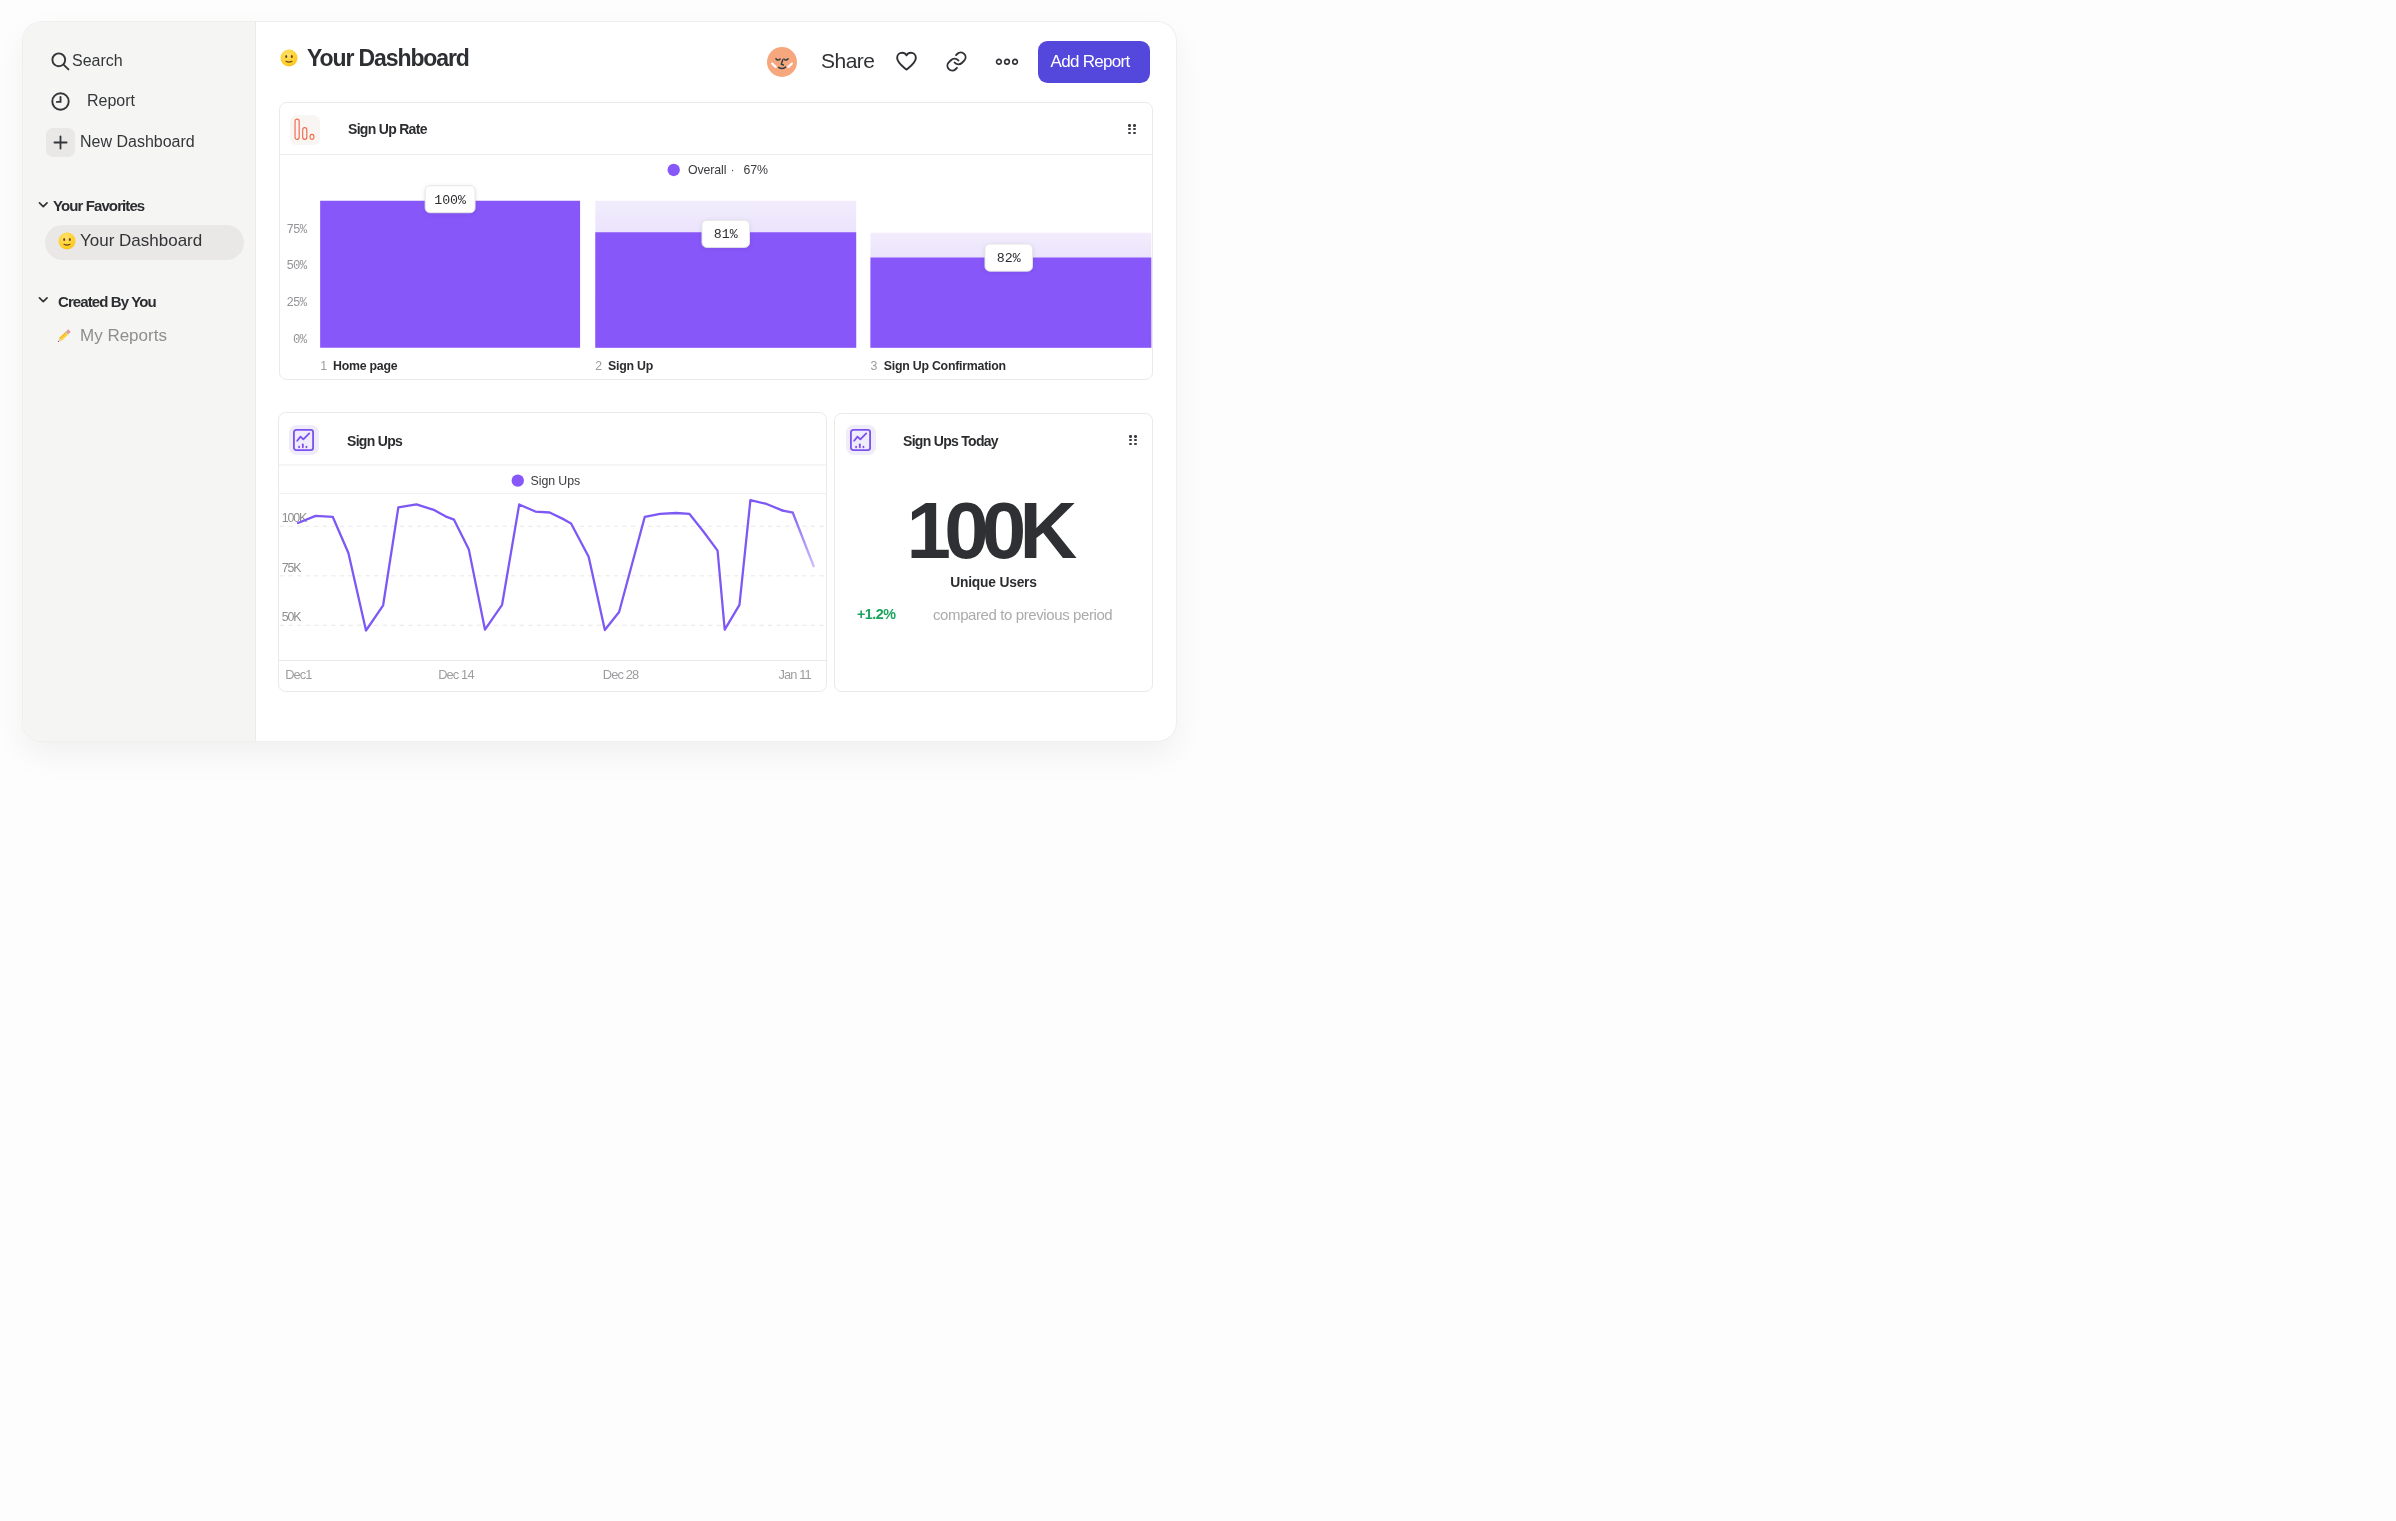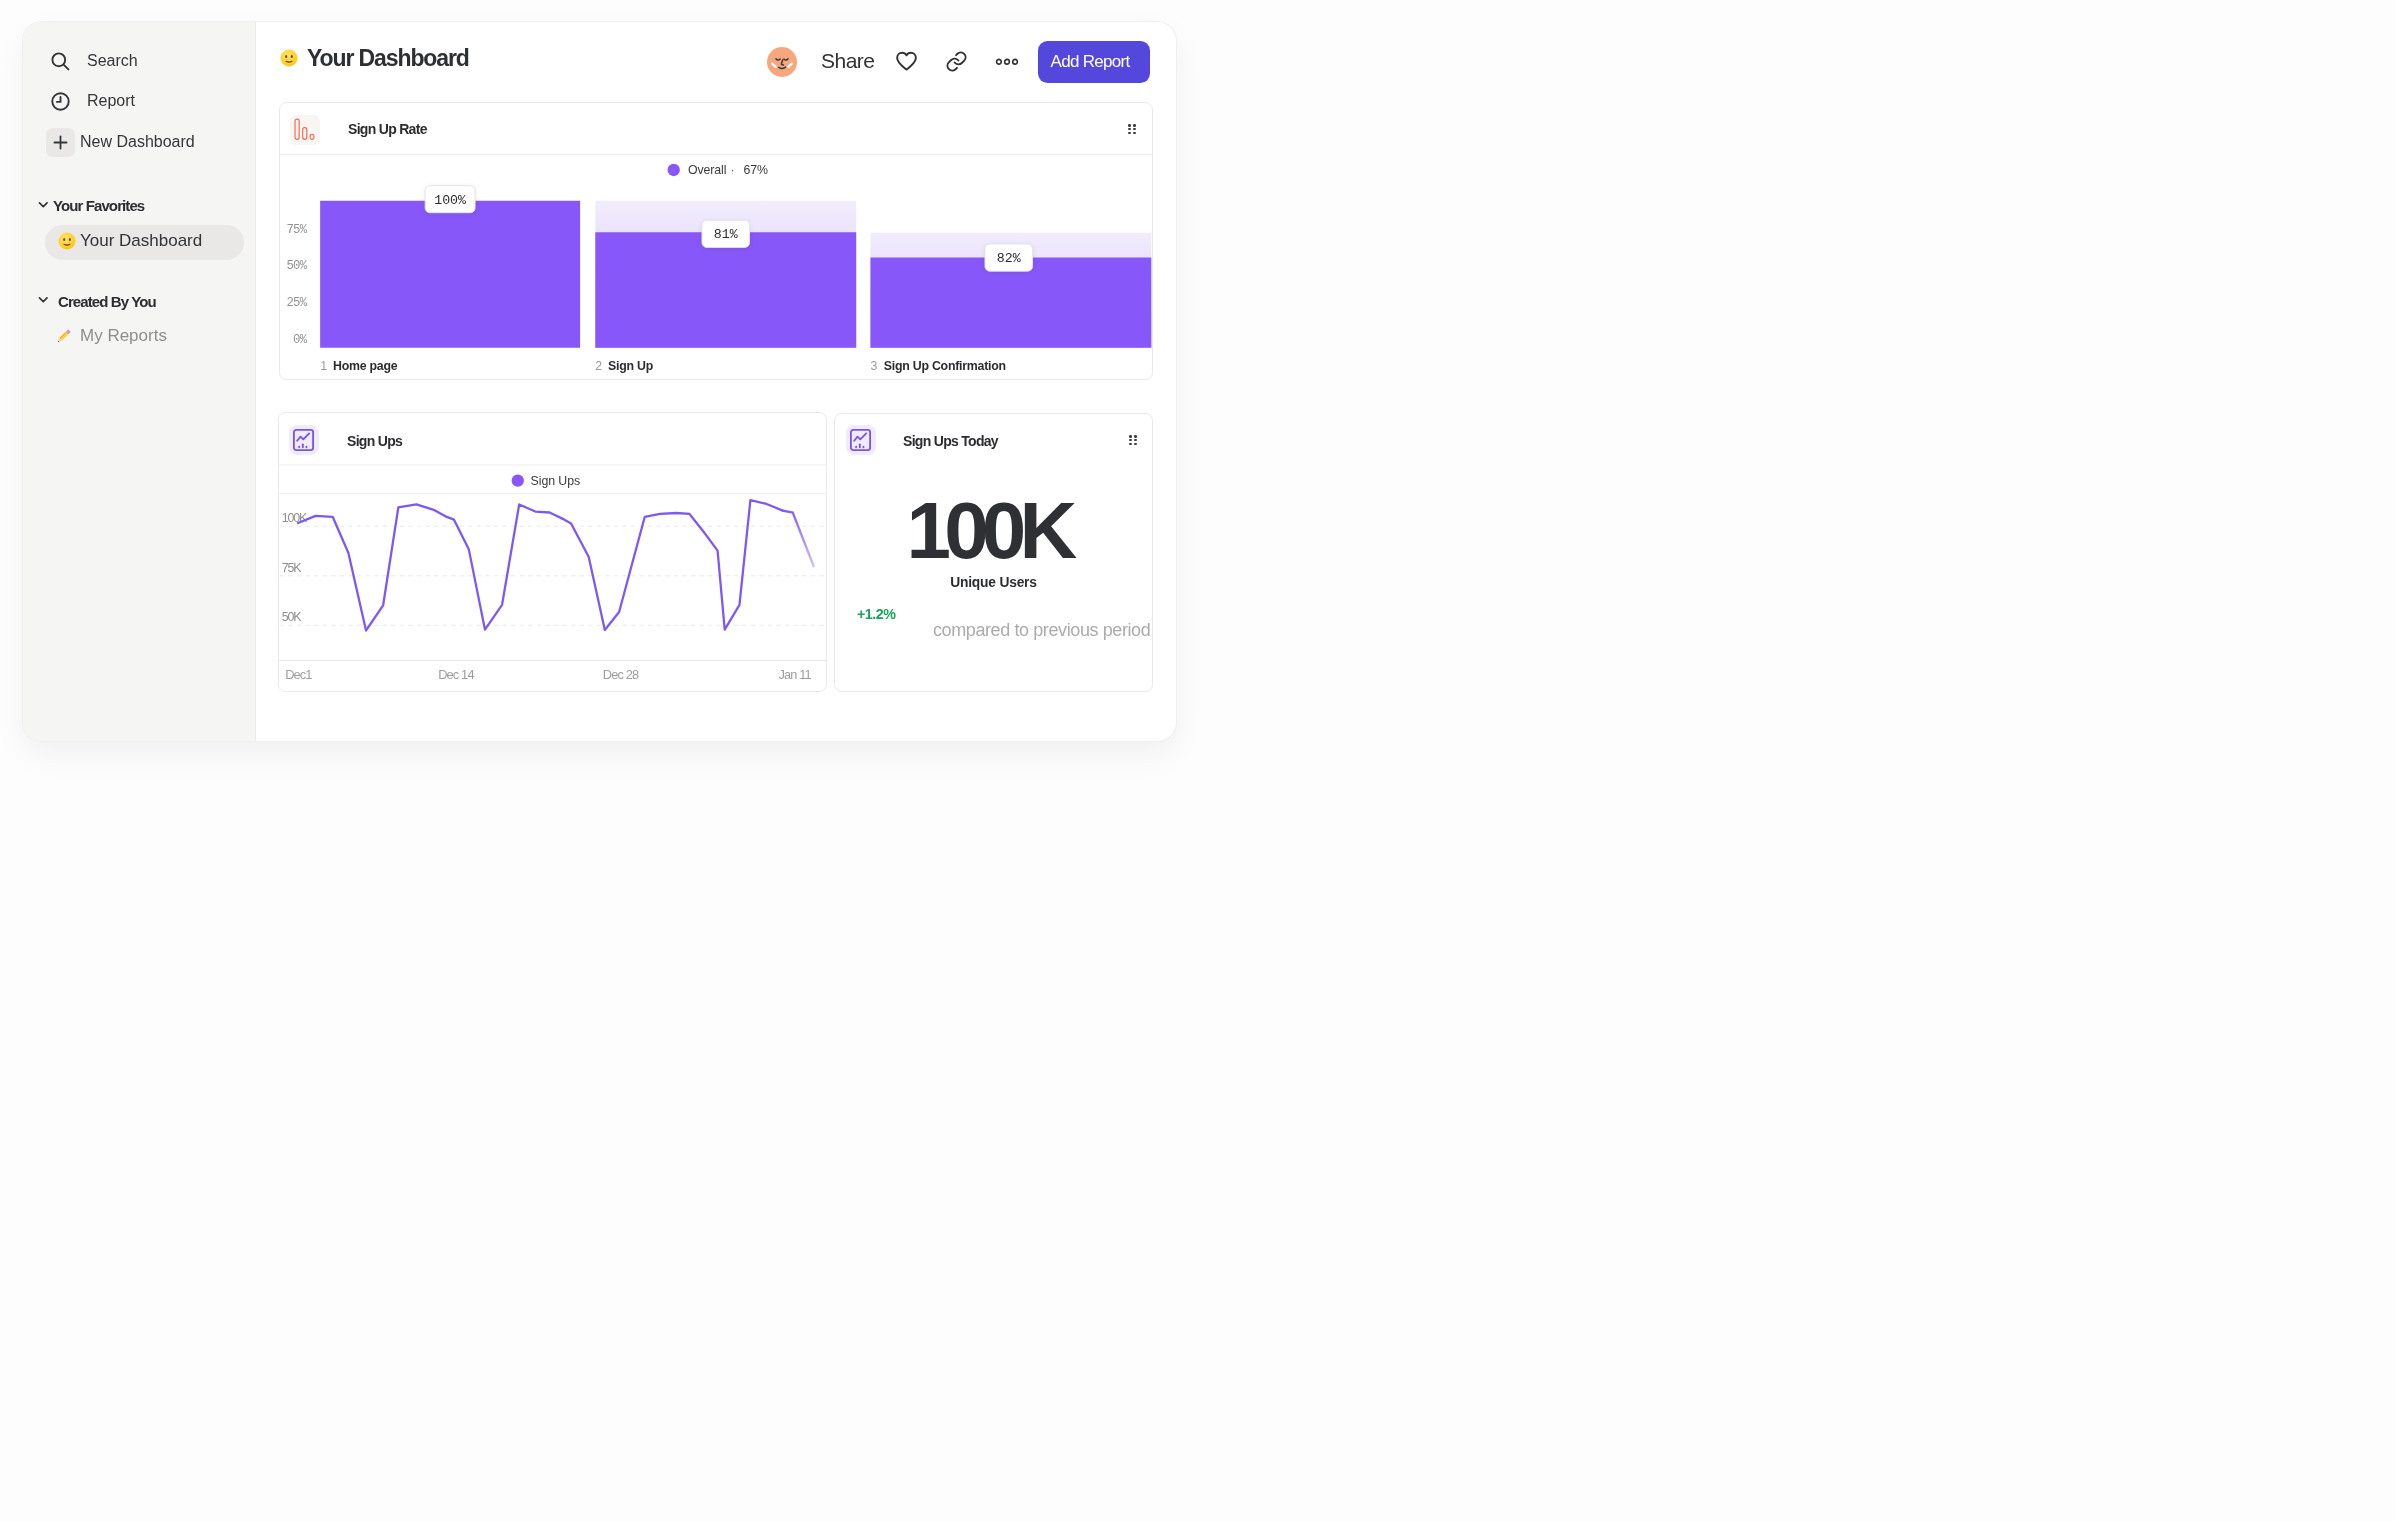--- a/index.html
+++ b/index.html
@@ -17,21 +17,21 @@
 </style>
 </head>
 <body>
 <div id="app"></div>
 <div id="side"></div>
 
     <svg class="abs" style="left:50px; top:51px;" width="21" height="21" viewBox="0 0 22 22" fill="none" stroke="#35363a" stroke-width="2" stroke-linecap="round">
       <circle cx="9.2" cy="9.2" r="6.7"></circle>
     <line x1="14.2" y1="14.2" x2="19.3" y2="19.3"></line>
     </svg>
-    <div class="abs vc nav-t" style="left:87px; top:61px;">Search</div>
+    <div class="abs vc nav-t" style="left:72px; top:61px;">Search</div>
 
     <svg class="abs" style="left:50px; top:91px;" width="21" height="21" viewBox="0 0 22 22" fill="none" stroke="#35363a" stroke-width="2" stroke-linecap="round">
       <circle cx="11" cy="11" r="8.6"></circle>
     <polyline points="11,6.2 11,11.4 7.2,11.4"></polyline>
     </svg>
     <div class="abs vc nav-t" style="left:87px; top:101px;">Report</div>
 
     <div class="abs" style="left:46px; top:128px; width:28.5px; height:28.5px; border-radius:6.7px; background:#e9e8e6;"></div>
     <svg class="abs" style="left:53px; top:135px;" width="15" height="15" viewBox="0 0 16 16" stroke="#35363a" stroke-width="1.9" stroke-linecap="round">
       <line x1="8" y1="1.5" x2="8" y2="14.5"></line>
@@ -236,14 +236,14 @@
     <i style="left:0; top:0;"></i>
     <i style="left:5.2px; top:0;"></i>
     <i style="left:0; top:3.8px;"></i>
     <i style="left:5.2px; top:3.8px;"></i>
     <i style="left:0; top:7.6px;"></i>
     <i style="left:5.2px; top:7.6px;"></i>
   </div>
   <div class="abs" style="left:829px; top:491px; width:319px; text-align:center; font-size:80px; font-weight:700; color:#2f3034; letter-spacing:-6.8px; line-height:1;">100K</div>
   <div class="abs vc" style="left:834px; top:582px; width:319px; text-align:center; font-size:13.8px; font-weight:700; color:#2c2d30; letter-spacing:-0.2px;">Unique Users</div>
   <div class="abs vc" style="left:857px; top:614px; font-size:14.3px; font-weight:700; color:#1ba35e; letter-spacing:-0.5px;">+1.2%</div>
-  <div class="abs vc" style="left:933px; top:614px; font-size:18px; color:#ababab; letter-spacing:-0.4px; white-space:nowrap;margin-top:16px;">compared to previous period</div>
+  <div class="abs vc" style="left:933px; top:614px; font-size:15px; color:#ababab; letter-spacing:-0.4px; white-space:nowrap;">compared to previous period</div>
 
 
 </body></html>

